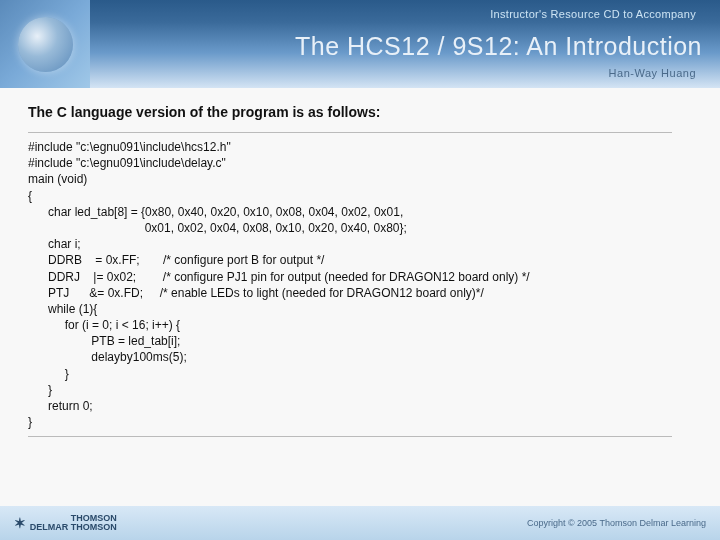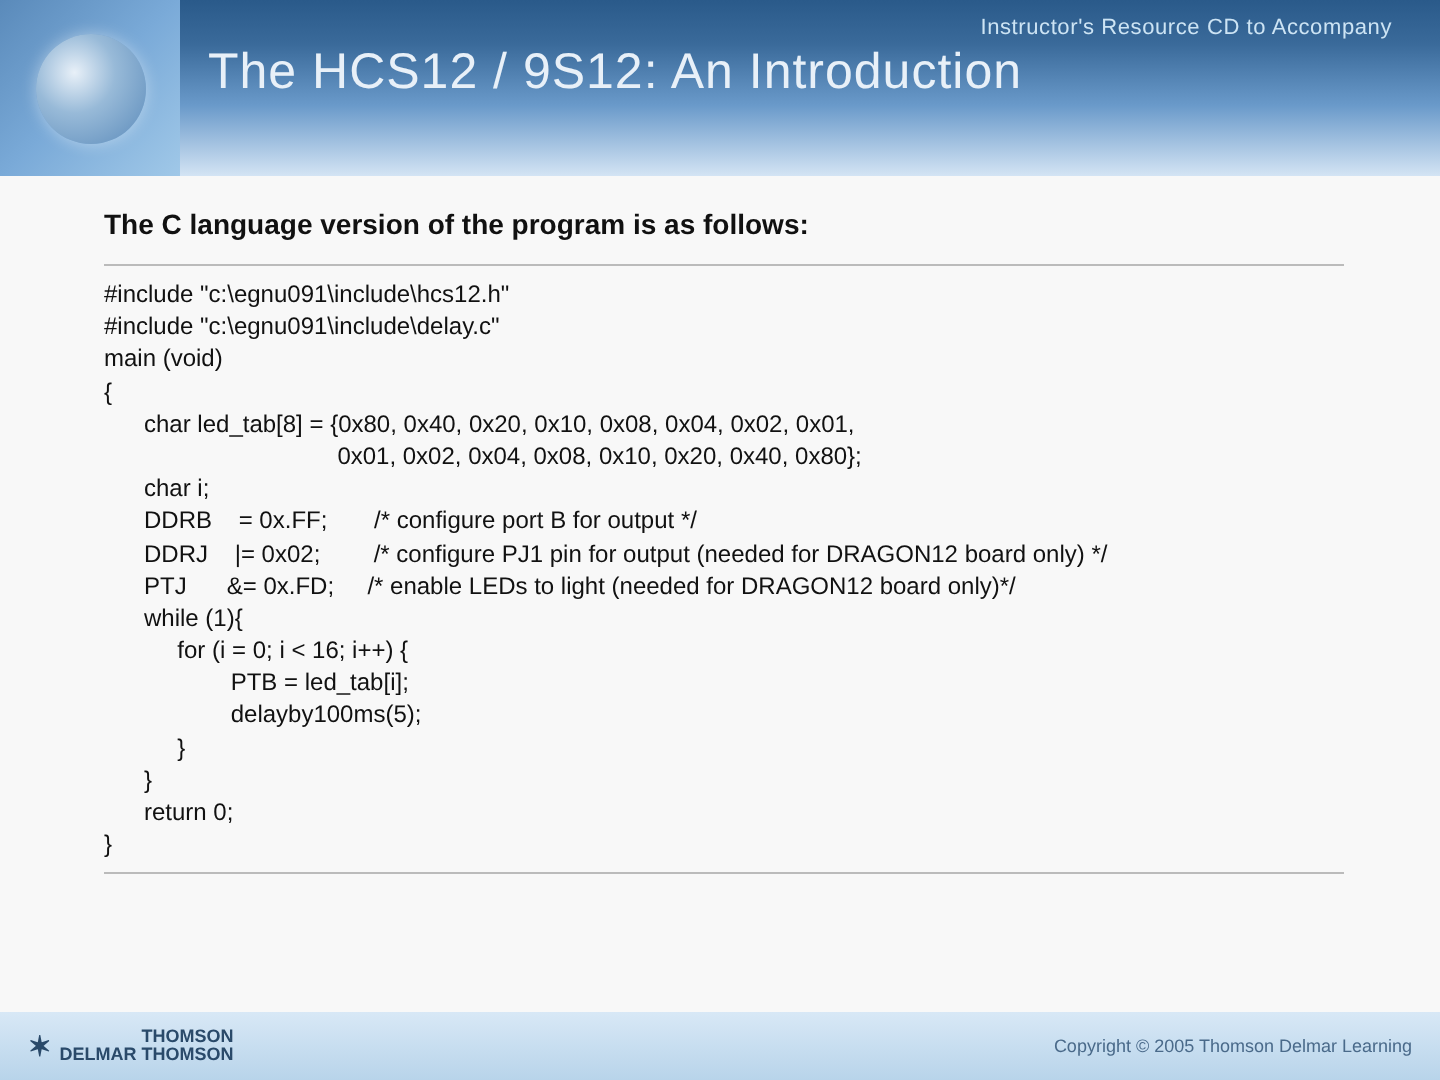--- a/index.html
+++ b/index.html
@@ -43,33 +43,34 @@
     font-size: 11px;
     color: #cde4f4;
     text-align: right;
     padding-right: 6px;
     letter-spacing: 0.3px;
   }
   .header-title {
     font-size: 25px;
     color: #e8f0f8;
     font-weight: normal;
-    margin-top: 2px;
+    margin-top: 12px;
     letter-spacing: 0.5px;
+    text-align: right;
   }
   .header-author {
     font-size: 11px;
     color: #4a6a8a;
     text-align: right;
     padding-right: 6px;
     margin-top: 6px;
     letter-spacing: 0.5px;
   }
   .content {
-    padding: 16px 48px 10px 52px;
+    padding: 16px 48px 10px 28px;
     font-size: 12px;
     color: #111;
   }
   .content-title {
     font-weight: bold;
     font-size: 14px;
     margin-bottom: 12px;
   }
   .code {
     font-family: Arial, Helvetica, sans-serif;
@@ -120,20 +121,21 @@
 </head>
 <body>
 
 <div class="header">
   <div class="header-logo">
     <div class="globe"></div>
   </div>
   <div class="header-text">
     <div class="header-top">Instructor's Resource CD to Accompany</div>
     <div class="header-title">The HCS12 / 9S12: An Introduction</div>
+    <div class="header-author">Han-Way Huang</div>
   </div>
 </div>
 
 <div class="content">
   <div class="content-title">The C language version of the program is as follows:</div>
   <div class="code">#include "c:\egnu091\include\hcs12.h"
 #include "c:\egnu091\include\delay.c"
 main (void)
 {
       char led_tab[8] = {0x80, 0x40, 0x20, 0x10, 0x08, 0x04, 0x02, 0x01,

